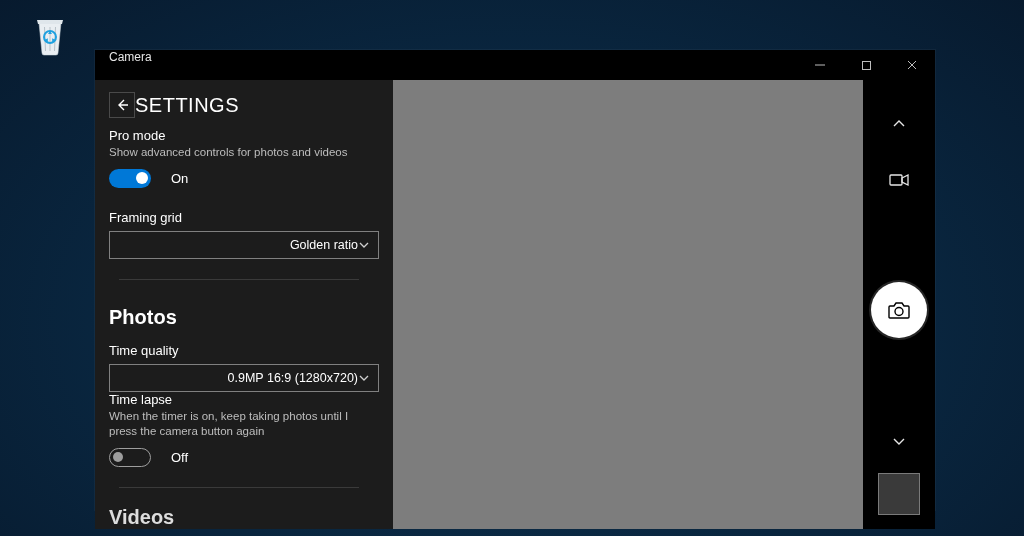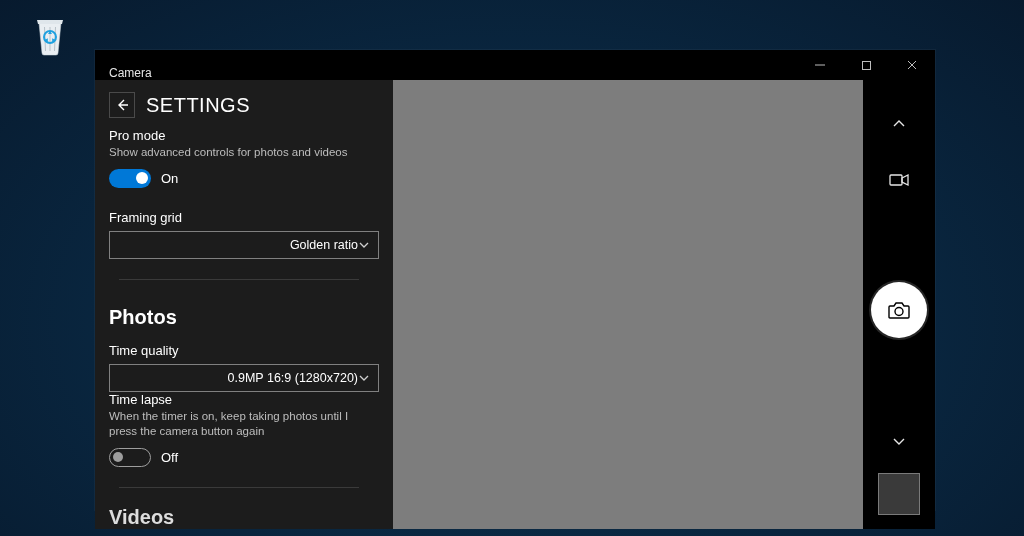--- a/index.html
+++ b/index.html
@@ -15,48 +15,48 @@
     display: flex; align-items: center; justify-content: center; cursor: pointer;
   }
 
   
   .win {
     position: absolute; left: 95px; top: 50px; width: 840px; height: 460px;
     background: #000; display: flex; flex-direction: column;
     box-shadow: 0 0 0 1px rgba(255,255,255,0.04);
   }
   .titlebar {
-    height: 30px; background: #000; display: flex; align-items: flex-end;
+    height: 30px; background: #000; display: flex; align-items: flex-start;
     color: #e6e6e6; font-size: 12px;
   }
   .titlebar .title { margin-left: 14px; }
   .titlebar .spacer { flex: 1; }
   .caption-btn {
     width: 46px; height: 30px; display: flex; align-items: center; justify-content: center;
     color: #bdbdbd; cursor: pointer;
   }
 
   .client { flex: 1; display: flex; position: relative; }
 
   
   .settings {
     width: 298px; background: #1c1c1c; color: #fff; padding: 12px 14px 0 14px;
     display: flex; flex-direction: column; position: relative; overflow: hidden;
   }
-  .hdr { display: flex; align-items: center; gap: 11px; margin-bottom: 10px; }
+  .hdr { display: flex; align-items: center; gap: 0; margin-bottom: 10px; }
   .back {
     width: 26px; height: 26px; border: 1px solid #4a4a4a;
     display: flex; align-items: center; justify-content: center; cursor: pointer; color: #fff;
   }
   .hdr h1 { font-weight: 300; font-size: 20px; letter-spacing: 0.5px; }
 
   .label { font-size: 13px; color: #fff; }
   .desc { font-size: 11.5px; color: #bdbdbd; margin-top: 2px; line-height: 1.35; }
 
-  .toggle-row { display: flex; align-items: center; gap: 10px; margin-top: 8px; }
+  .toggle-row { display: flex; align-items: center; gap: 20px; margin-top: 8px; }
   .toggle {
     width: 42px; height: 19px; border-radius: 10px; position: relative; cursor: pointer;
   }
   .toggle.on { background: #0078d7; }
   .toggle.off { background: transparent; border: 1.5px solid #9e9e9e; }
   .knob {
     position: absolute; top: 50%; transform: translateY(-50%);
     width: 12px; height: 12px; border-radius: 50%; background: #fff;
   }
   .toggle.on .knob { right: 3px; }

